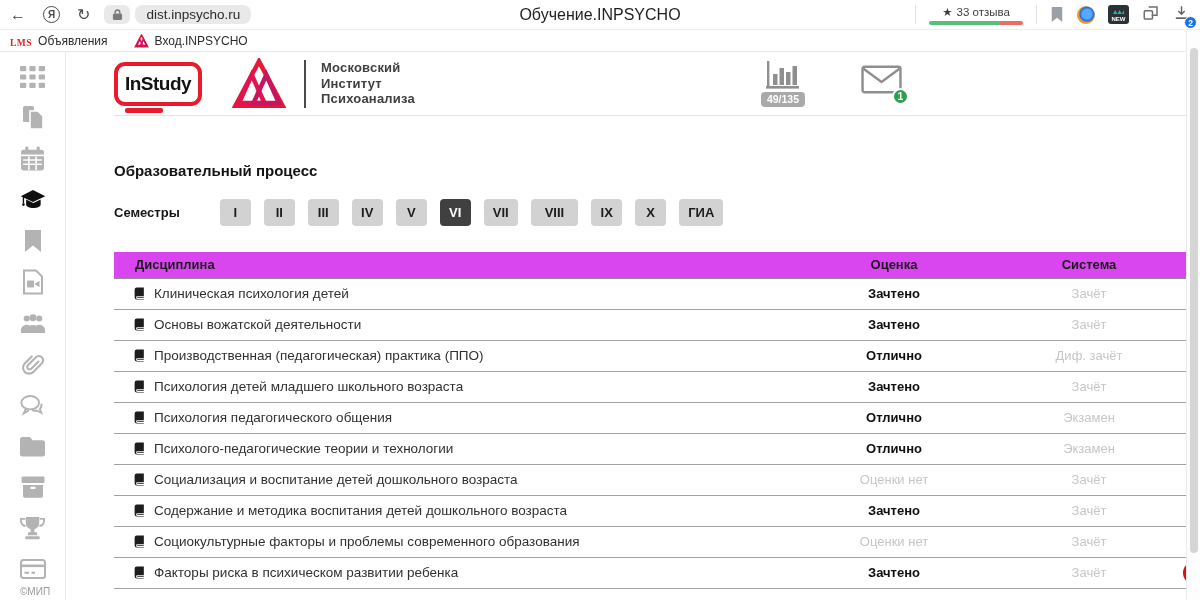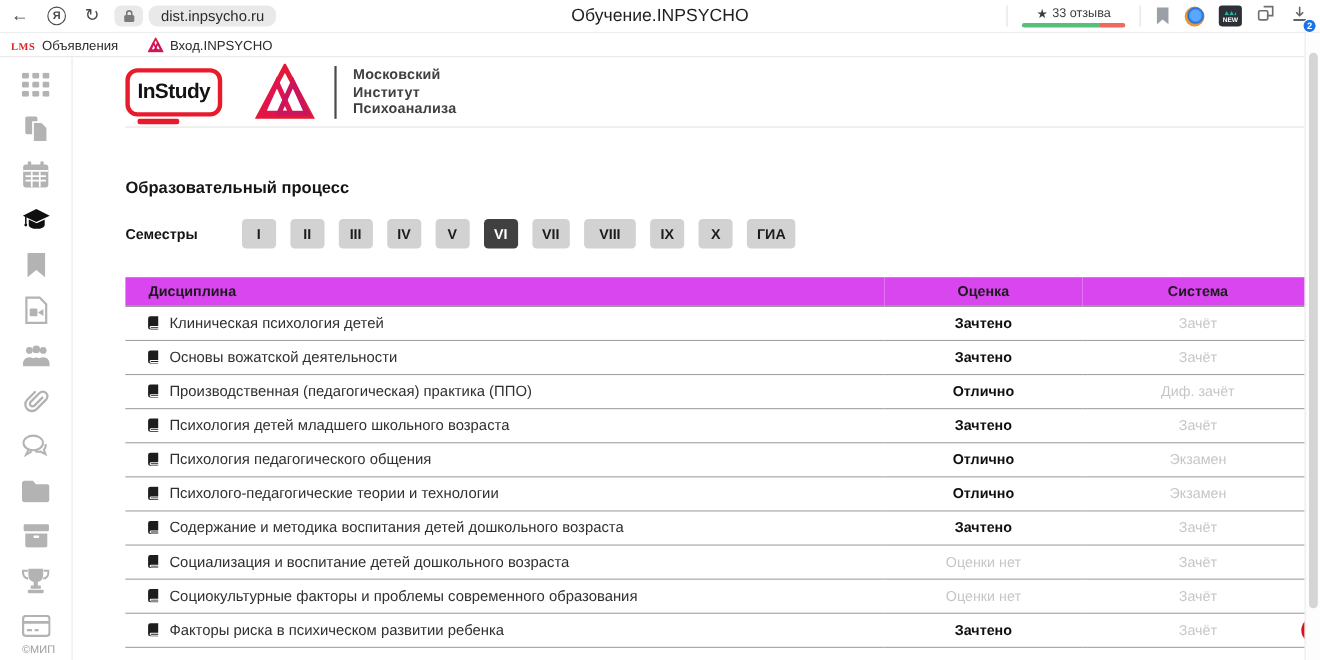--- a/index.html
+++ b/index.html
@@ -298,20 +298,40 @@
         <polygon points="32,3 6,52 58,52" stroke="#e31937"></polygon>
         <polygon points="24,18 10,49 38,49" stroke="#e0154f"></polygon>
         <polygon points="40,18 26,49 54,49" stroke="#c9145e"></polygon>
       </svg>
       <span class="head-divider"></span>
       <div class="inst-name">
         <div>Московский</div>
         <div>Институт</div>
         <div>Психоанализа</div>
       </div>
+      <div class="header-icons">
+        <span class="stats-block">
+          <svg width="34" height="29" viewBox="0 0 34 29" fill="#8f8f8f">
+              <rect x="1" y="0" width="2.4" height="26"></rect>
+              <rect x="0" y="25" width="33" height="2.6"></rect>
+              <rect x="7" y="13" width="4.5" height="11"></rect>
+              <rect x="13.5" y="7" width="4.5" height="17"></rect>
+              <rect x="20" y="11" width="4.5" height="13"></rect>
+              <rect x="26.5" y="5" width="4.5" height="19"></rect>
+            </svg>
+          <span class="stats-badge">49/135</span>
+        </span>
+        <span class="mail-block">
+          <svg width="41" height="29" viewBox="0 0 40 28" fill="none" stroke="#8f8f8f" stroke-width="2.4">
+              <rect x="1.5" y="1.5" width="37" height="25" rx="2"></rect>
+              <path d="M2.5 3.5 20 16.5 37.5 3.5"></path>
+            </svg>
+          <span class="mail-badge">1</span>
+        </span>
+      </div>
     </div>
 
     <div class="page-title">Образовательный процесс</div>
 
     <div class="semesters-row">
       <span class="sem-label">Семестры</span>
       <span id="semesters" style="display:flex;gap:13px;">
           <button class="sem-btn">I</button>
           <button class="sem-btn">II</button>
           <button class="sem-btn">III</button>
@@ -436,40 +456,40 @@
       
     </td>
   </tr>
           <tr>
     <td class="c-name">
       <span class="name-wrap">
         <svg width="13" height="13" viewBox="0 0 24 24">
                   <path fill="#1d1d1d" d="M7 1h13v16.2H8a2.4 2.4 0 0 0 0 4.8h12V23H7.2A4.2 4.2 0 0 1 3 18.8V5a4 4 0 0 1 4-4z"></path>
                   <path fill="#1d1d1d" d="M8 18.9h12v1.4H8a.7.7 0 0 1 0-1.4z"></path>
                 </svg>
+        <span>Социализация и воспитание детей дошкольного возраста</span>
+      </span>
+    </td>
+    <td class="c-grade"><span class="muted">Оценки нет</span></td>
+    <td class="c-system">
+      <span>Зачёт</span>
+      
+    </td>
+  </tr>
+          <tr>
+    <td class="c-name">
+      <span class="name-wrap">
+        <svg width="13" height="13" viewBox="0 0 24 24">
+                  <path fill="#1d1d1d" d="M7 1h13v16.2H8a2.4 2.4 0 0 0 0 4.8h12V23H7.2A4.2 4.2 0 0 1 3 18.8V5a4 4 0 0 1 4-4z"></path>
+                  <path fill="#1d1d1d" d="M8 18.9h12v1.4H8a.7.7 0 0 1 0-1.4z"></path>
+                </svg>
         <span>Содержание и методика воспитания детей дошкольного возраста</span>
       </span>
     </td>
     <td class="c-grade"><span>Зачтено</span></td>
-    <td class="c-system">
-      <span>Зачёт</span>
-      
-    </td>
-  </tr>
-          <tr>
-    <td class="c-name">
-      <span class="name-wrap">
-        <svg width="13" height="13" viewBox="0 0 24 24">
-                  <path fill="#1d1d1d" d="M7 1h13v16.2H8a2.4 2.4 0 0 0 0 4.8h12V23H7.2A4.2 4.2 0 0 1 3 18.8V5a4 4 0 0 1 4-4z"></path>
-                  <path fill="#1d1d1d" d="M8 18.9h12v1.4H8a.7.7 0 0 1 0-1.4z"></path>
-                </svg>
-        <span>Социализация и воспитание детей дошкольного возраста</span>
-      </span>
-    </td>
-    <td class="c-grade"><span class="muted">Оценки нет</span></td>
     <td class="c-system">
       <span>Зачёт</span>
       
     </td>
   </tr>
           <tr>
     <td class="c-name">
       <span class="name-wrap">
         <svg width="13" height="13" viewBox="0 0 24 24">
                   <path fill="#1d1d1d" d="M7 1h13v16.2H8a2.4 2.4 0 0 0 0 4.8h12V23H7.2A4.2 4.2 0 0 1 3 18.8V5a4 4 0 0 1 4-4z"></path>

